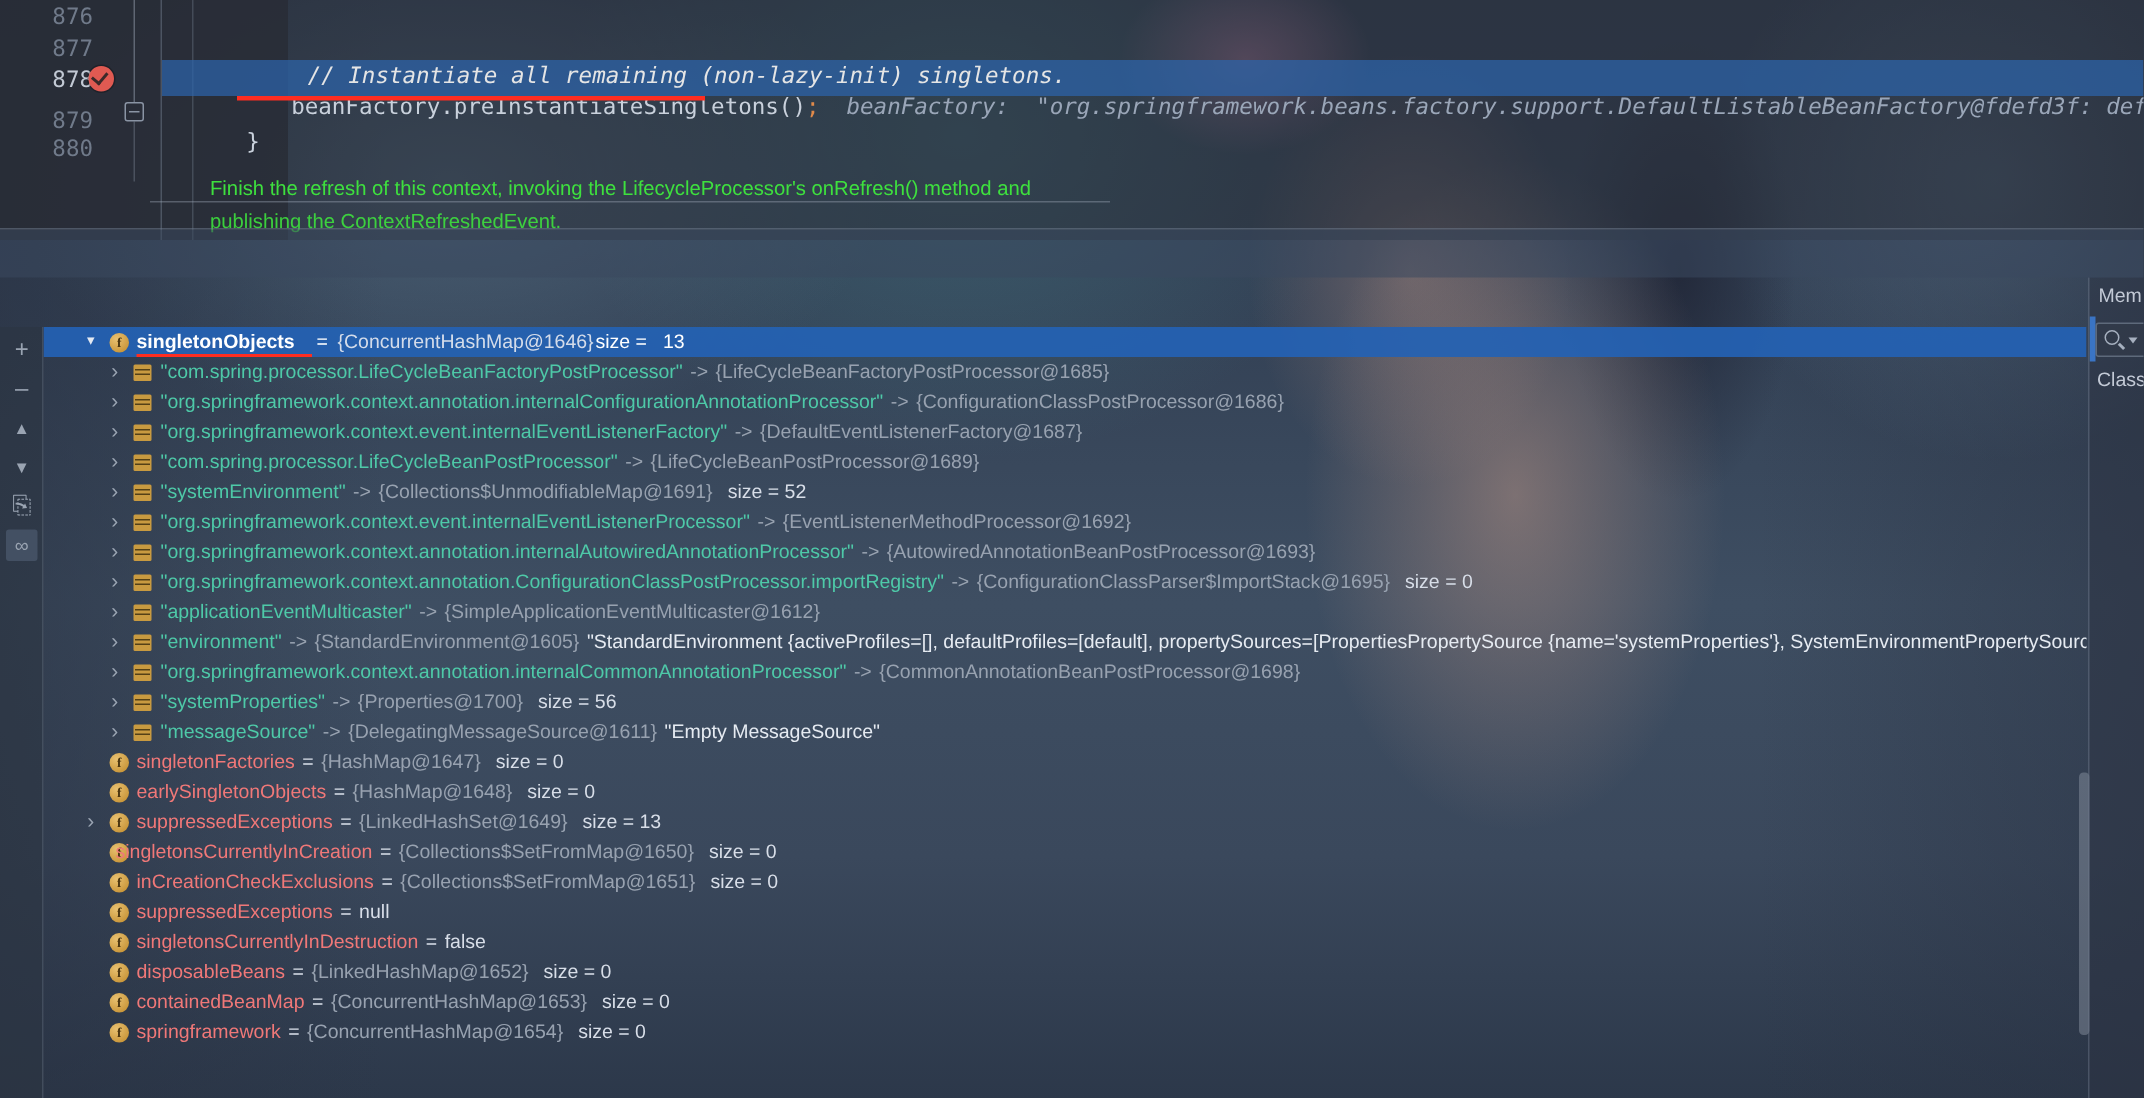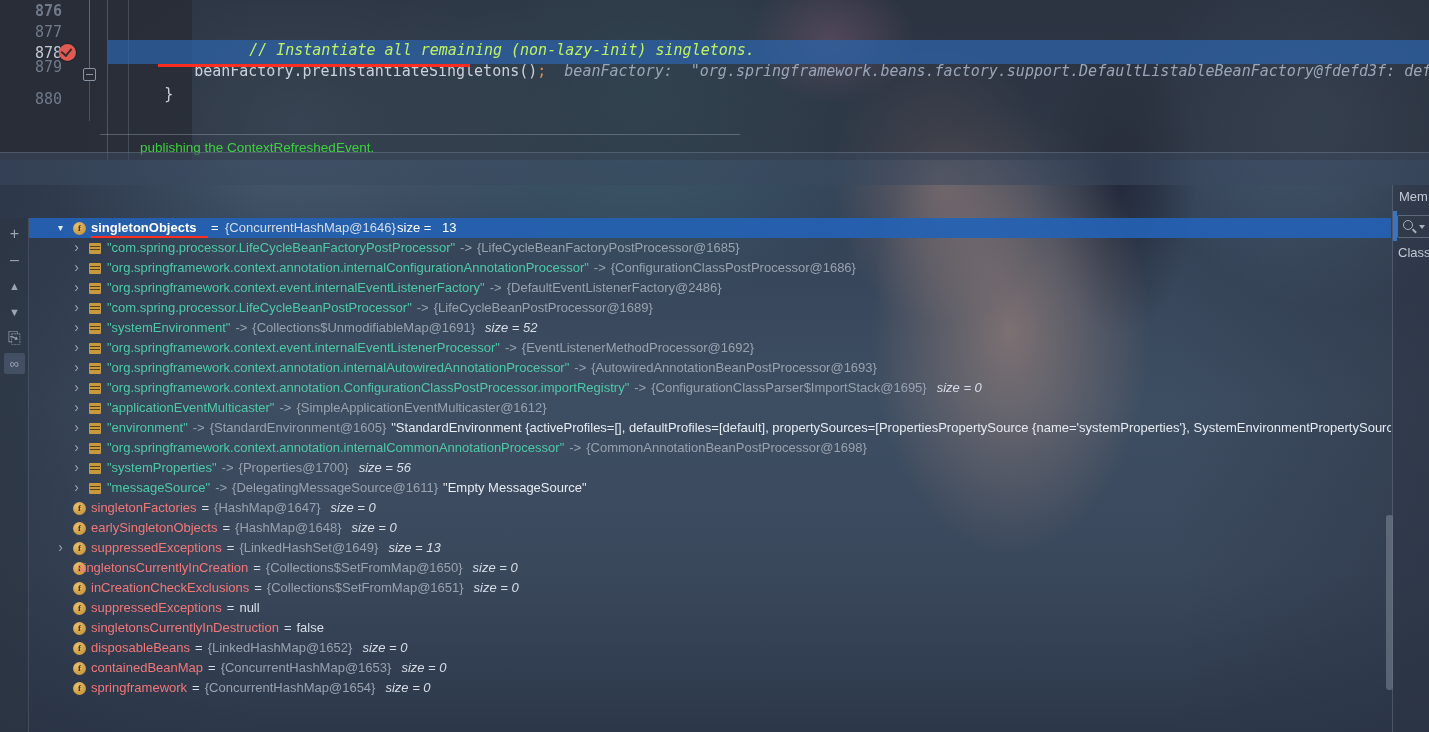--- a/index.html
+++ b/index.html
@@ -112,21 +112,21 @@
     z-index: 1;
   }
   .code-line {
     position: absolute;
     left: 131px;
     font-size: 15px;
     white-space: pre;
     z-index: 2;
     font-family: "DejaVu Sans Mono", monospace;
   }
-  .c-comment { color: #bef264; font-style: italic; margin-left: 44px; }
+  .c-comment { color: #e5e5e5; font-style: italic; }
   .c-plain   { color: #c9d1dc; }
   .c-punct   { color: #e08a4a; }
   .c-hint    { color: #9aa6b8; font-style: italic; }
   .c-brace   { color: #c9d1dc; }
 
   #red-underline {
     position: absolute;
     left: 158px; top: 64px;
     width: 312px; height: 3px;
     background: #ff2d20;
@@ -251,21 +251,21 @@
   }
   .icon-entry .l1 { top: 3px; }
   .icon-entry .l2 { top: 6px; }
 
   .txt { position: absolute; top: 0; }
 
   .n-field   { color: #f07878; }
   .n-key     { color: #4ec9a8; }
   .n-white   { color: #d8dee8; }
   .n-gray    { color: #98a2b0; }
-  .n-num     { color: #d8dee8; font-style: italic; }
+  .n-num     { color: #d8dee8; }
   .n-sel     { color: #ffffff; }
   .n-strval  { color: #e6ebf2; }
 
   .underline-red {
     position: absolute; height: 2px; background: #ff2d20;
   }
 
   
   #vscroll {
     position: absolute; left: 1386px; top: 330px;
@@ -328,24 +328,24 @@
 </head>
 <body>
 
 <div id="bg-art"></div>
 
 <div id="editor">
   <div id="editor-bg-dark"></div>
 
   <div id="hl-line"></div>
 
-  <div class="gutter-line-num" style="top:2px;font-weight:bold;">876</div>
+  <div class="gutter-line-num" style="top:2px;">876</div>
   <div class="gutter-line-num" style="top:23px;">877</div>
   <div class="gutter-line-num current" style="top:44px;">878</div>
-  <div class="gutter-line-num" style="top:58px;">879</div>
+  <div class="gutter-line-num" style="top:71px;">879</div>
   <div class="gutter-line-num" style="top:90px;">880</div>
 
   <div id="breakpoint">
       <div class="tick"></div>
     </div>
   <div id="fold-line"></div>
   <div id="fold-line2"></div>
   <div id="fold-marker">
       <div class="bar"></div>
     </div>
@@ -359,20 +359,21 @@
   <div class="code-line" style="top:44px; left:158px;">
     <span class="c-plain">beanFactory.preInstantiateSingletons()</span><span class="c-punct">;</span><span class="c-hint" style="margin-left:18px;">beanFactory:  "org.springframework.beans.factory.support.DefaultListableBeanFactory@fdefd3f: defining beans [org.sprin</span>
   </div>
 
   <div class="code-line" style="top:67px; left:128px;">
     <span class="c-brace">}</span>
   </div>
 
   <div id="red-underline"></div>
 
+  <div id="tooltip-comment">Finish the refresh of this context, invoking the LifecycleProcessor's onRefresh() method and</div>
   <div id="tooltip-bar"></div>
   <div id="tooltip-comment-2">publishing the ContextRefreshedEvent.</div>
 </div>
 <div id="editor-bottom-mask"></div>
 <div id="editor-divider"></div>
 
 <div id="debug-panel">
 
 
   <div id="side-toolbar">
@@ -421,21 +422,21 @@
             <span class="txt" style="left: 78px;"><span class="n-key">"org.springframework.context.annotation.internalConfigurationAnnotationProcessor"</span><span class="n-gray" style="margin: 0px 5px;">-&gt;</span><span class="n-gray">{ConfigurationClassPostProcessor@1686}</span></span>
           </div>
         </div>
         <div class="row" style="position: absolute; top: 60px; left: 0px;">
           <div class="row-inner">
             <span class="chev closed" style="left: 42px;"></span>
             <span class="icon-entry" style="left: 60px;">
               <span class="l1"></span>
               <span class="l2"></span>
             </span>
-            <span class="txt" style="left: 78px;"><span class="n-key">"org.springframework.context.event.internalEventListenerFactory"</span><span class="n-gray" style="margin: 0px 5px;">-&gt;</span><span class="n-gray">{DefaultEventListenerFactory@2486}</span></span>
+            <span class="txt" style="left: 78px;"><span class="n-key">"org.springframework.context.event.internalEventListenerFactory"</span><span class="n-gray" style="margin: 0px 5px;">-&gt;</span><span class="n-gray">{DefaultEventListenerFactory@1687}</span></span>
           </div>
         </div>
         <div class="row" style="position: absolute; top: 80px; left: 0px;">
           <div class="row-inner">
             <span class="chev closed" style="left: 42px;"></span>
             <span class="icon-entry" style="left: 60px;">
               <span class="l1"></span>
               <span class="l2"></span>
             </span>
             <span class="txt" style="left: 78px;"><span class="n-key">"com.spring.processor.LifeCycleBeanPostProcessor"</span><span class="n-gray" style="margin: 0px 5px;">-&gt;</span><span class="n-gray">{LifeCycleBeanPostProcessor@1689}</span></span>

